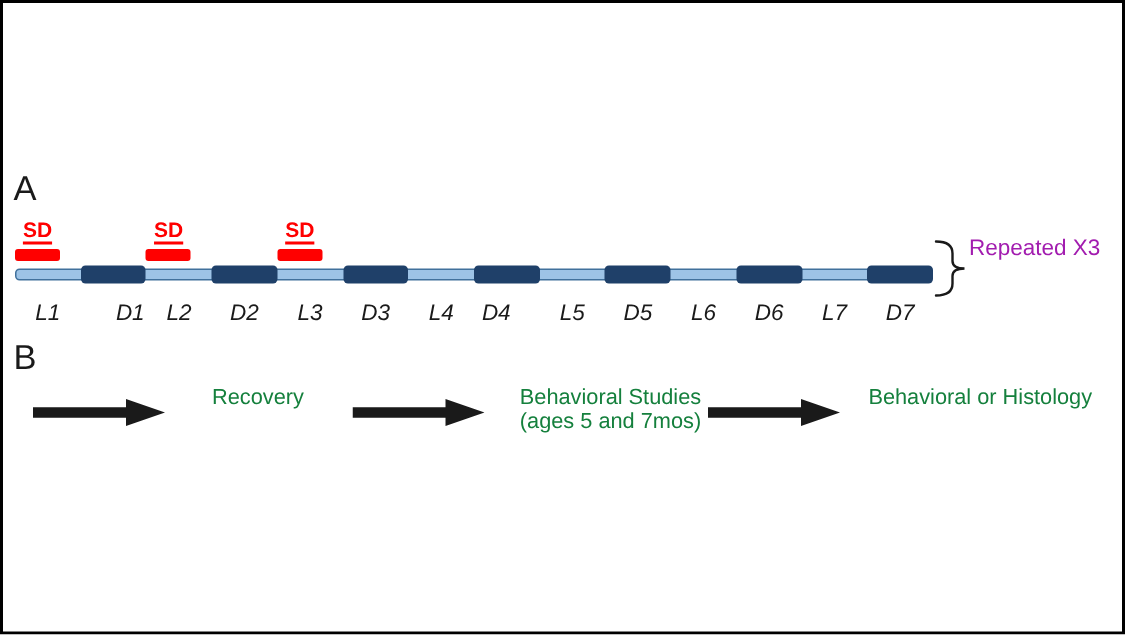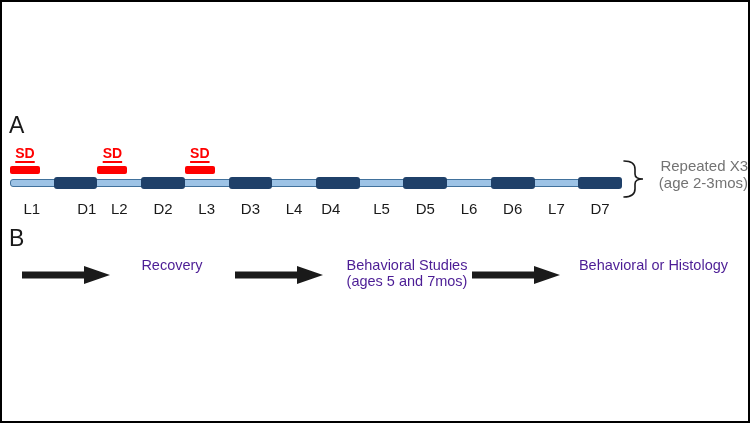--- a/index.html
+++ b/index.html
@@ -30,45 +30,46 @@
   }
   .dark-seg{
     position:absolute;top:175px;height:12px;
     background:var(--dark-blue);
     border-radius:3px;
   }
   .seg-label{
     position:absolute;top:199px;
     font-size:15px;line-height:16px;color:#1a1a1a;
     text-align:center;
+    font-style:italic;
   }
   .sd-text{
     position:absolute;top:144px;width:30px;
     font-size:14px;line-height:15px;font-weight:bold;
     color:var(--red);text-align:center;
     text-decoration:underline;
     text-decoration-thickness:2px;
     text-underline-offset:3px;
   }
   .sd-bar{
     position:absolute;top:164px;width:30px;height:8px;
     background:var(--red);border-radius:2px;
   }
   .bracket-svg{position:absolute;left:616px;top:153px;}
   .bracket-text{
     position:absolute;left:644px;top:156px;width:102px;
-    font-size:15px;line-height:16.5px;color:#737373;
-    text-align:right;
+    font-size:15px;line-height:16.5px;color:#a21caf;
+    text-align:left;
   }
 
   
   .arrow-svg{position:absolute;top:263px;}
   .step-text{
     position:absolute;top:255px;
-    font-size:14.5px;line-height:16px;color:#4c1d95;
+    font-size:14.5px;line-height:16px;color:#15803d;
     text-align:center;
   }
 </style>
 </head>
 <body>
 
 <div class="figure" id="figure" style="--light-blue: #9DC3E6; --light-border: #41719C; --dark-blue: #1F4069; --red: #FF0000;">
 
   <div class="panel-letter letter-a">A</div>
 
@@ -107,21 +108,20 @@
       <div class="seg-label" style="left: 532.568px; width: 43.714px;">L7</div>
       <div class="seg-label" style="left: 576.282px; width: 43.714px;">D7</div>
     </div>
 
   <svg class="bracket-svg" width="32" height="48" viewBox="0 0 32 48">
     <path d="M6,6 Q17,6 17,14 L17,19 Q17,24 25,24 Q17,24 17,29 L17,34 Q17,42 6,42" fill="none" stroke="#1a1a1a" stroke-width="1.6" stroke-linecap="round"></path>
   </svg>
 
   <div class="bracket-text">
     <div>Repeated X3</div>
-    <div>(age 2-3mos)</div>
   </div>
 
   <div class="panel-letter letter-b">B</div>
 
   <div id="steps">
       <svg class="arrow-svg" width="88" height="20" viewBox="0 0 88 20" style="left: 20px; top: 263px;">
         <polygon points="0,6.5 62,6.5 62,1 88,10 62,19 62,13.5 0,13.5" fill="#1A1A1A"></polygon>
       </svg>
       <div class="step-text" style="left: 108px; width: 124px;">
         <div>Recovery</div>

